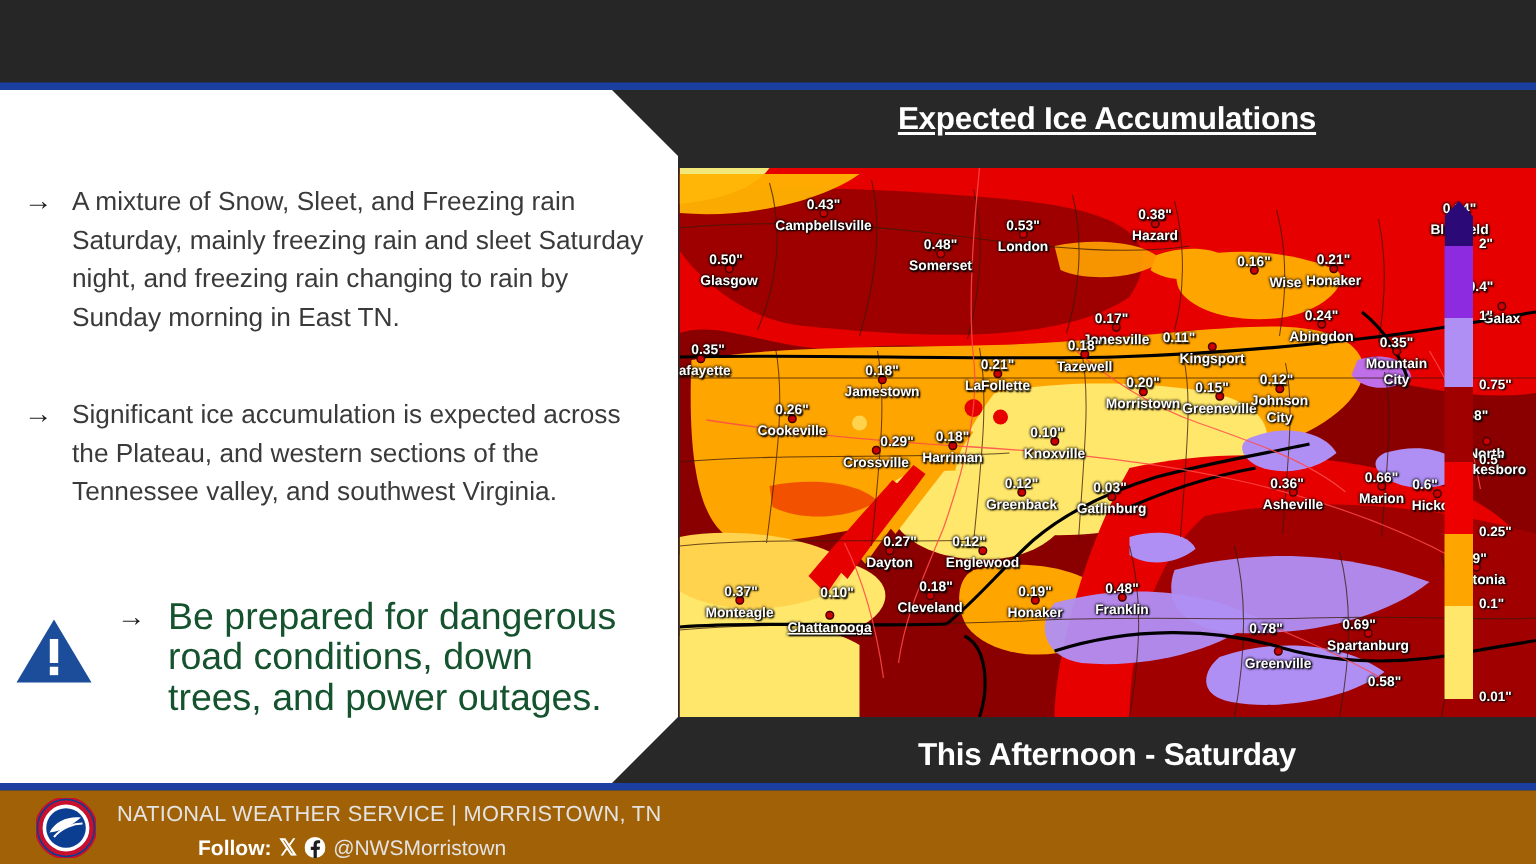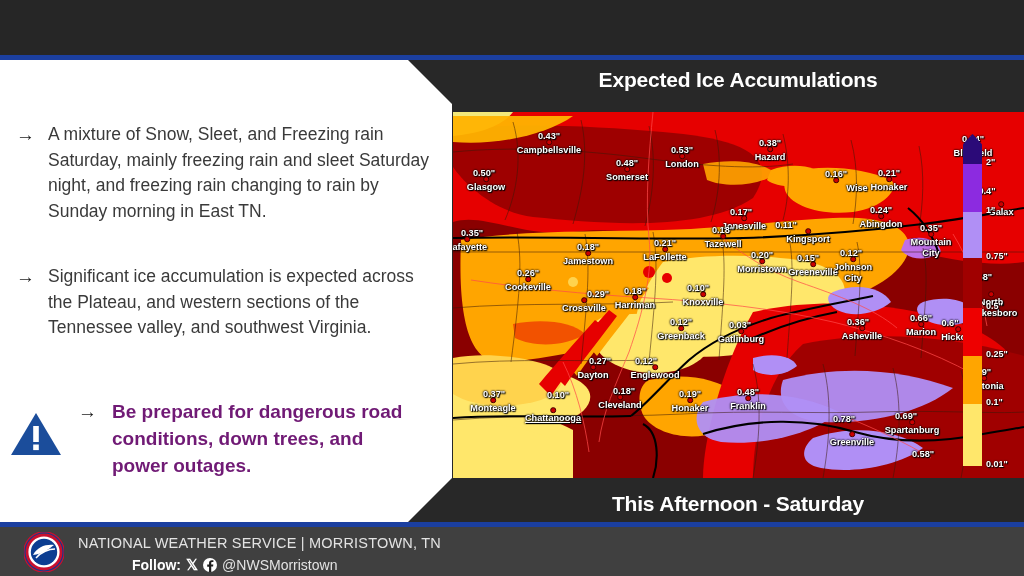--- a/index.html
+++ b/index.html
@@ -35,26 +35,26 @@
   .btext{font-size:17.5px;line-height:25.5px;color:#3a3a3a;}
   .b1{left:16px;top:62px;width:420px;}
   .b1 .btext{width:382px;}
   .b2{left:16px;top:204px;width:424px;}
   .b2 .btext{width:386px;}
 
   .warnrow{position:absolute;left:10px;top:338px;display:flex;align-items:flex-start;gap:8px;}
   .warn-icon{width:52px;height:48px;flex:0 0 auto;margin-top:12px;}
   .warnbody{display:flex;gap:12px;margin-left:8px;}
   .warnbody .arrow{font-size:19px;line-height:27px;color:#1a1a1a;}
-  .warn-text{font-size:19px;line-height:27px;font-weight:bold;color:#701a75;width:300px;}
+  .warn-text{font-size:25px;line-height:27px;font-weight:normal;color:#14532d;width:300px;}
 
   
   .mappanel{position:absolute;left:452px;top:0;width:572px;height:462px;background:#282828;}
   .map-title{position:absolute;left:0;top:8px;width:572px;text-align:center;
-             font-size:21px;font-weight:bold;color:#ffffff;letter-spacing:-0.2px;}
+             font-size:21px;font-weight:bold;color:#ffffff;letter-spacing:-0.2px;text-decoration:underline;}
   .map-foot{position:absolute;left:0;bottom:6px;width:572px;text-align:center;
             font-size:21px;font-weight:bold;color:#ffffff;letter-spacing:-0.2px;}
 
   .mapbox{position:absolute;left:1px;top:52px;width:571px;height:366px;
           background:#7a0b0b;overflow:hidden;}
   .mapimg{position:absolute;left:0;top:0;width:571px;height:366px;}
 
   .mlabel{position:absolute;color:#ffffff;font-size:9.2px;font-weight:bold;
           white-space:nowrap;text-align:center;transform:translateX(-50%);
           text-shadow:0 0 2px #000,0 0 2px #000,1px 1px 1px #000;line-height:10.5px;}
@@ -65,21 +65,21 @@
         background:#cc0000;border:0.6px solid #440000;transform:translate(-50%,-50%);}
 
   
   .cbar{position:absolute;width:19px;}
   .cbar i{display:block;width:100%;}
   .cblab{position:absolute;color:#ffffff;font-size:9px;font-weight:bold;
          white-space:nowrap;text-shadow:0 0 2px #000,1px 1px 1px #000;}
 
   
   .ftrule{position:absolute;left:0;top:522px;width:1024px;height:5px;background:#1b3fa0;}
-  .footer{position:absolute;left:0;top:527px;width:1024px;height:49px;background:#404040;}
+  .footer{position:absolute;left:0;top:527px;width:1024px;height:49px;background:#a16207;}
   .nws-logo{position:absolute;left:24px;top:5px;width:40px;height:40px;}
   .ftline1{position:absolute;left:78px;top:8px;font-size:14.5px;color:#e3e3e3;
            letter-spacing:0.2px;white-space:nowrap;}
   .ftline2{position:absolute;left:132px;top:29px;font-size:14px;color:#e3e3e3;
            display:flex;align-items:center;gap:5px;white-space:nowrap;}
   .ftline2 b{color:#ffffff;font-weight:bold;}
   .gl-x{font-family:"Liberation Sans",sans-serif;font-weight:bold;font-size:15px;color:#fff;}
 </style>
 </head>
 <body>

